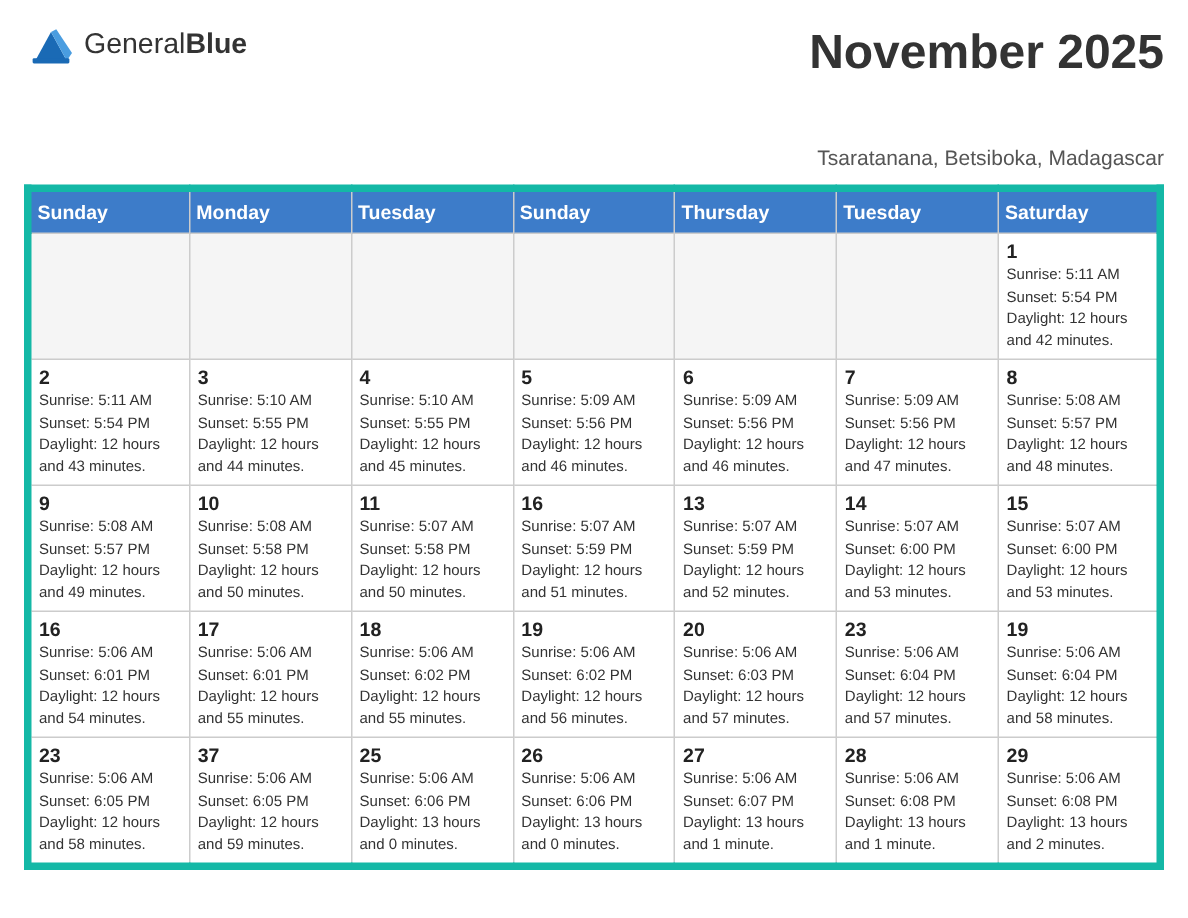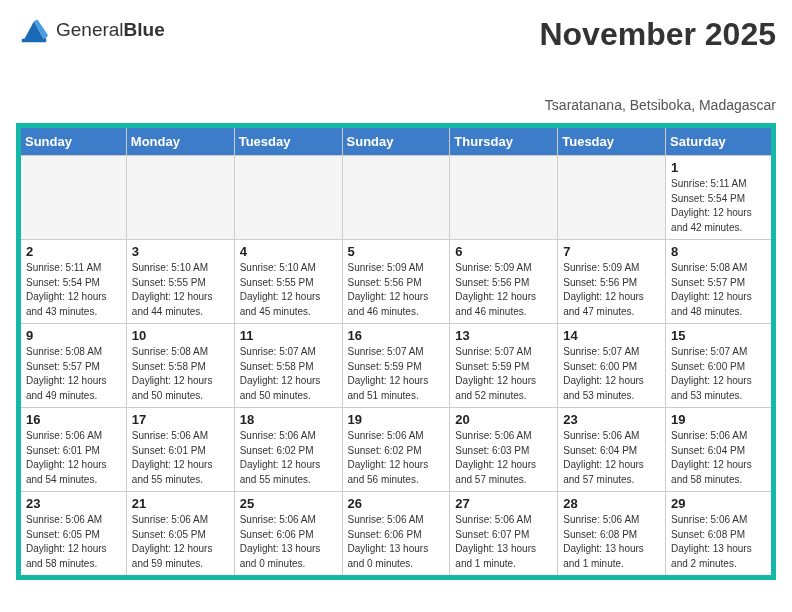--- a/index.html
+++ b/index.html
@@ -291,21 +291,21 @@
       </tr>
       <tr>
         <td>
           <span class="day-number">23</span>
           <div class="day-info" style="white-space: pre-line;">Sunrise: 5:06 AM
 Sunset: 6:05 PM
 Daylight: 12 hours
 and 58 minutes.</div>
         </td>
         <td>
-          <span class="day-number">21</span>
+          <span class="day-number">37</span>
           <div class="day-info" style="white-space: pre-line;">Sunrise: 5:06 AM
 Sunset: 6:05 PM
 Daylight: 12 hours
 and 59 minutes.</div>
         </td>
         <td>
           <span class="day-number">25</span>
           <div class="day-info" style="white-space: pre-line;">Sunrise: 5:06 AM
 Sunset: 6:06 PM
 Daylight: 13 hours

